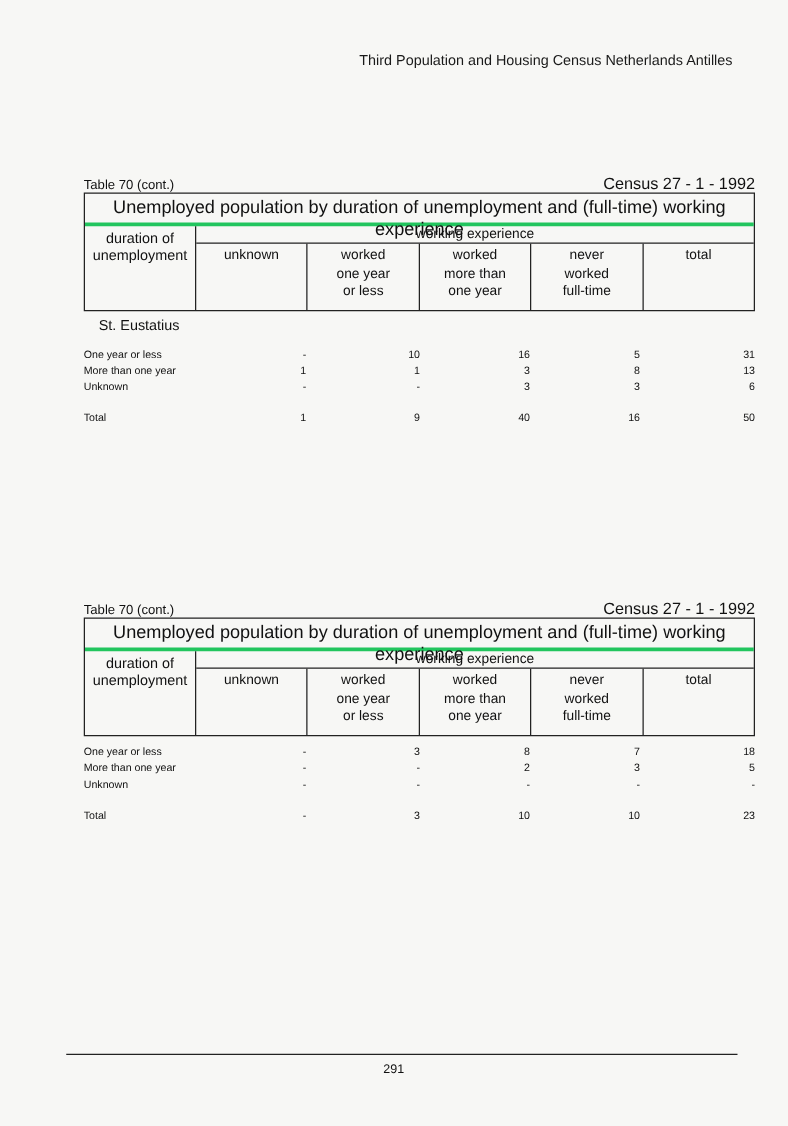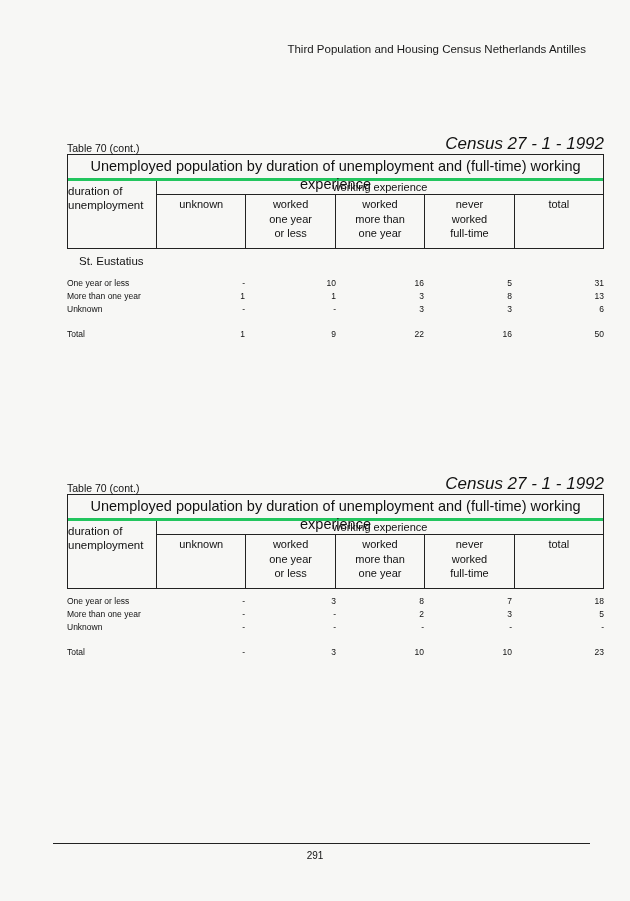--- a/index.html
+++ b/index.html
@@ -12,29 +12,29 @@
       position: absolute; top: 43px; right: 44px;
       font-size: 11.5px; color: #1a1a1a;
     }
     .table-block { position: absolute; left: 67px; width: 537px; margin-top: 48px; }
     .table-block.one { top: 92px; }
     .table-block.two { top: 432px; }
     .caption-row {
       display: flex; justify-content: space-between; align-items: flex-end;
       font-size: 10.5px; height: 14px; margin-bottom: 0;
     }
-    .caption-row .census { font-size: 17px; font-style: italic; }
+    .caption-row .census { font-size: 13px; }
     .frame { border: 1px solid #222; }
     .title-cell {
       border-bottom: 3px solid #22c55e; text-align: center;
       font-size: 14.5px; padding: 2px 0 3px 0; height: 18px; line-height: 18px;
     }
     .hdr { display: flex; height: 67px; }
     .hdr .dur {
-      width: 88px; border-right: 1px solid #222; 
+      width: 88px; border-right: 1px solid #222; text-align: center;
       font-size: 11.5px; line-height: 14px; padding-top: 3px;
     }
     .hdr .right { flex: 1; display: flex; flex-direction: column; }
     .hdr .we {
       height: 13px; border-bottom: 1px solid #222; text-align: center;
       font-size: 11px; line-height: 13px;
     }
     .hdr .cols { flex: 1; display: flex; }
     .hdr .col {
       flex: 1; border-right: 1px solid #222; text-align: center;
@@ -133,21 +133,21 @@
       <span class="num c1">-</span>
       <span class="num c2">-</span>
       <span class="num c3">3</span>
       <span class="num c4">3</span>
       <span class="num c5">6</span>
     </div>
     <div class="row total">
       <span class="lbl">Total</span>
       <span class="num c1">1</span>
       <span class="num c2">9</span>
-      <span class="num c3">22</span>
+      <span class="num c3">40</span>
       <span class="num c4">16</span>
       <span class="num c5">50</span>
     </div>
   </div>
 </div>
 
 <div class="table-block two">
   <div class="caption-row">
     <span>Table 70 (cont.)</span>
     <span class="census">Census 27 - 1 - 1992</span>

